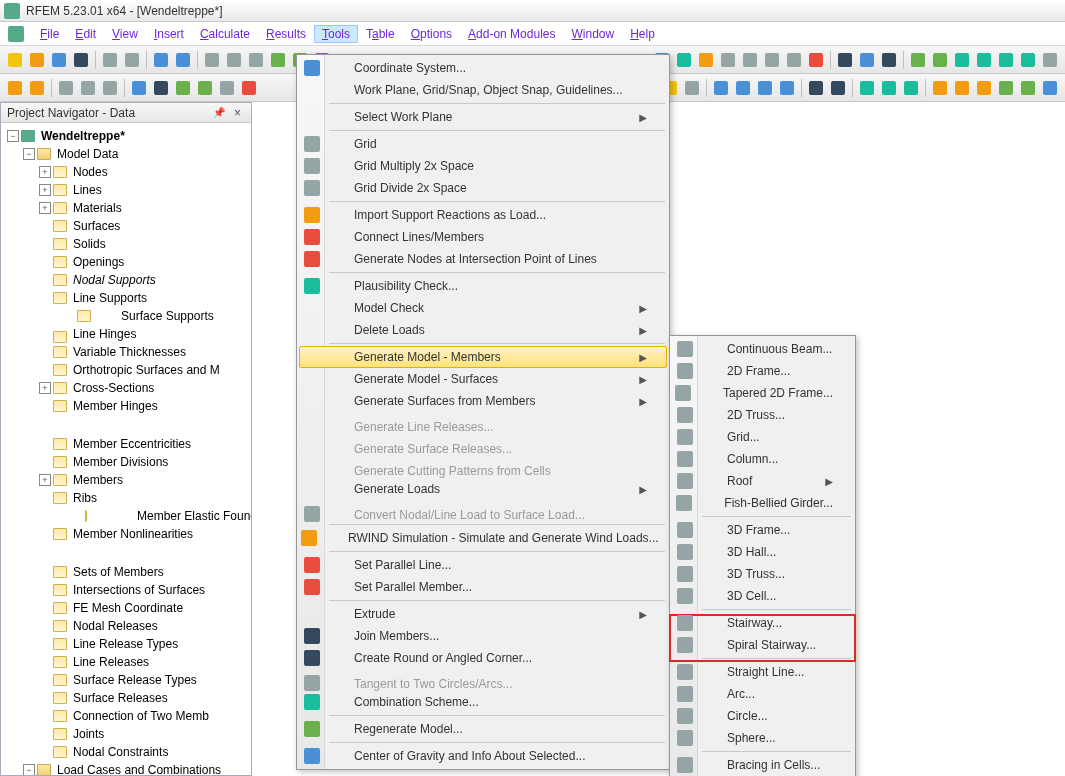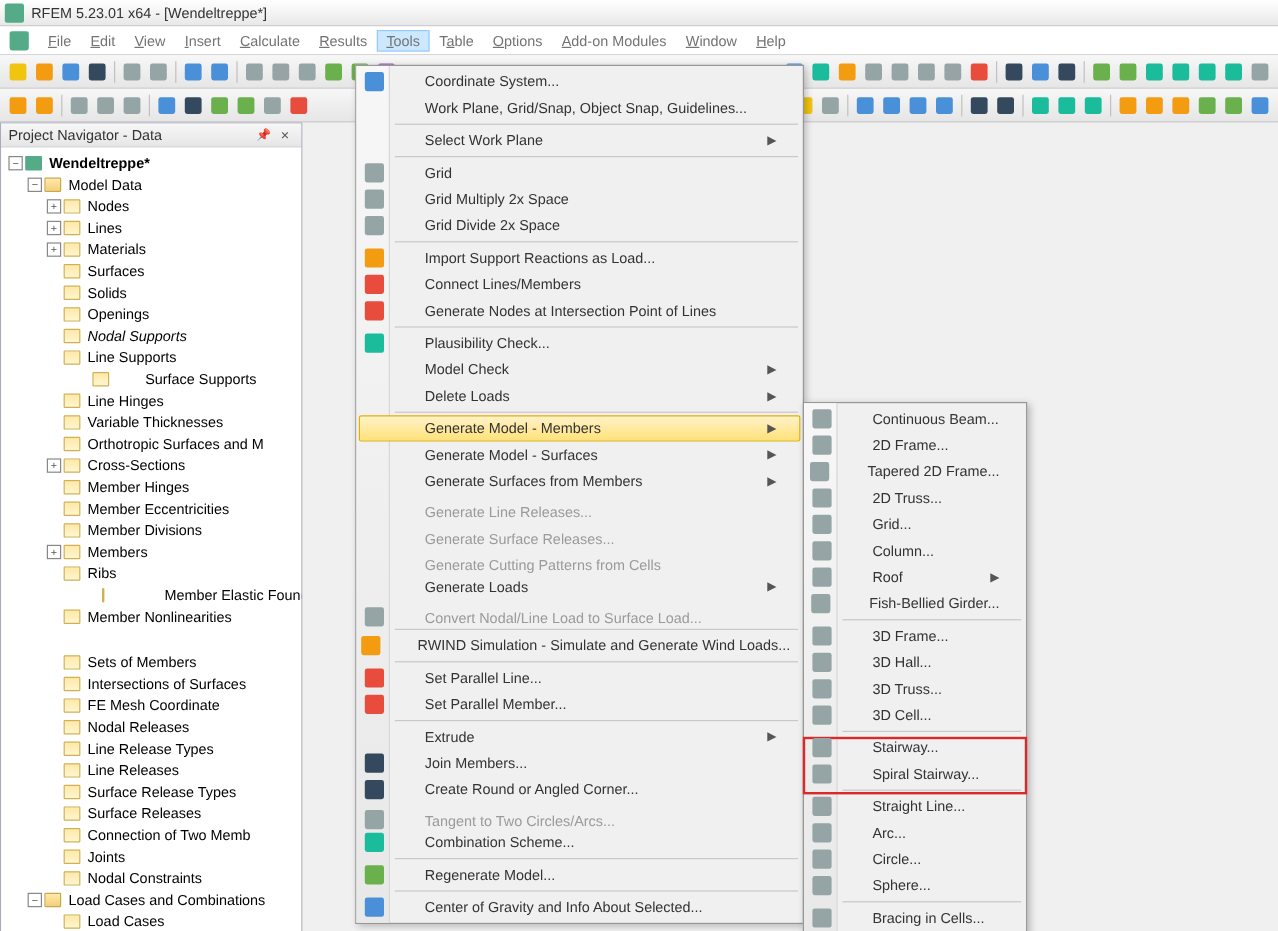--- a/index.html
+++ b/index.html
@@ -6,32 +6,32 @@
 body { width: 1065px; height: 776px; background: #f0f0f0; overflow: hidden; user-select: none; }
 
 
 .titlebar { height: 22px; background: linear-gradient(#fff, #e8e8e8); display: flex; align-items: center; padding: 0 4px; border-bottom: 1px solid #c8c8c8; }
 .titlebar .appicon { width: 16px; height: 16px; background: #5a8; border-radius: 2px; margin-right: 6px; display:inline-block; }
 .titlebar .title { color: #333; }
 
 
 .menubar { height: 24px; background: #fff; display: flex; align-items: center; padding: 0 8px; border-bottom: 1px solid #d8d8d8; }
 .menubar .mdi-icon { width:16px; height:16px; background:#5a8; margin-right:8px; display:inline-block; border-radius:2px;}
-.menubar .menuitem { padding: 2px 8px; cursor: default; color: #737373; }
+.menubar .menuitem { padding: 2px 8px; cursor: default; color: #6d28d9; }
 .menubar .menuitem.active { background: #cce8ff; border:1px solid #99caff; padding:1px 7px; }
 .menubar .menuitem u { text-decoration: underline; }
 
 
 .toolstrip { background: linear-gradient(#f7f7f7, #e6e6e6); border-bottom: 1px solid #c8c8c8; padding: 2px 4px; display:flex; align-items:center; height:28px; overflow:hidden; }
 .toolbtn { width: 20px; height: 20px; margin: 0 1px; display:inline-flex; align-items:center; justify-content:center; border:1px solid transparent; border-radius:2px; }
 .ico { width:14px; height:14px; display:inline-block; border-radius:2px; }
 .sep { width:1px; height:18px; background:#c0c0c0; margin:0 3px; }
 
 
-.layout { display:flex; height: calc(100% - 22px - 24px - 56px); flex-direction: column; }
+.layout { display:flex; height: calc(100% - 22px - 24px - 56px); }
 .navigator { width: 252px; background: #fff; border: 1px solid #aab; display:flex; flex-direction:column; }
 .nav-header { height: 20px; background: linear-gradient(#f7f7f7,#e6e6e6); display:flex; align-items:center; padding:0 6px; font-size:11px; color:#333; border-bottom:1px solid #c8c8c8; }
 .nav-header .pin { margin-left:auto; font-size:10px; color:#555; padding:0 4px; }
 .nav-header .close { font-size:12px; color:#555; padding:0 4px; }
 .tree { flex:1; overflow-y:auto; overflow-x:hidden; padding: 4px 2px; background:#fff; }
 .tree ul { list-style:none; }
 .tree li { white-space: nowrap; line-height: 18px; display:flex; align-items:center; padding-left: 4px; }
 .tree .exp { width:12px; height:12px; border:1px solid #888; background:#fff; display:inline-flex; align-items:center; justify-content:center; font-size:9px; line-height:9px; color:#555; margin-right:2px; cursor:pointer; }
 .tree .exp.empty { border:none; background:none; }
 .tree .nodeicon { width:14px; height:12px; display:inline-block; margin-right:4px; border-radius:1px; }
@@ -357,21 +357,21 @@
           <li style="padding-left: 36px;">
             <span class="exp empty"></span>
             <span class="nodeicon dataicon"></span>
             <span class="label">Line Supports</span>
           </li>
           <li style="padding-left: 36px; gap: 24px;">
             <span class="exp empty"></span>
             <span class="nodeicon dataicon"></span>
             <span class="label">Surface Supports</span>
           </li>
-          <li style="padding-left: 36px;">
+          <li style="padding-left: 36px; align-items: flex-end;">
             <span class="exp empty"></span>
             <span class="nodeicon dataicon"></span>
             <span class="label">Line Hinges</span>
           </li>
           <li style="padding-left: 36px;">
             <span class="exp empty"></span>
             <span class="nodeicon dataicon"></span>
             <span class="label">Variable Thicknesses</span>
           </li>
           <li style="padding-left: 36px;">
@@ -382,21 +382,21 @@
           <li style="padding-left: 36px;">
             <span class="exp">+</span>
             <span class="nodeicon dataicon"></span>
             <span class="label">Cross-Sections</span>
           </li>
           <li style="padding-left: 36px;">
             <span class="exp empty"></span>
             <span class="nodeicon dataicon"></span>
             <span class="label">Member Hinges</span>
           </li>
-          <li style="padding-left: 36px;">
+          <li style="padding-left: 36px; margin-top: 20px;">
             <span class="exp empty"></span>
             <span class="nodeicon dataicon"></span>
             <span class="label">Member Eccentricities</span>
           </li>
           <li style="padding-left: 36px;">
             <span class="exp empty"></span>
             <span class="nodeicon dataicon"></span>
             <span class="label">Member Divisions</span>
           </li>
           <li style="padding-left: 36px;">

